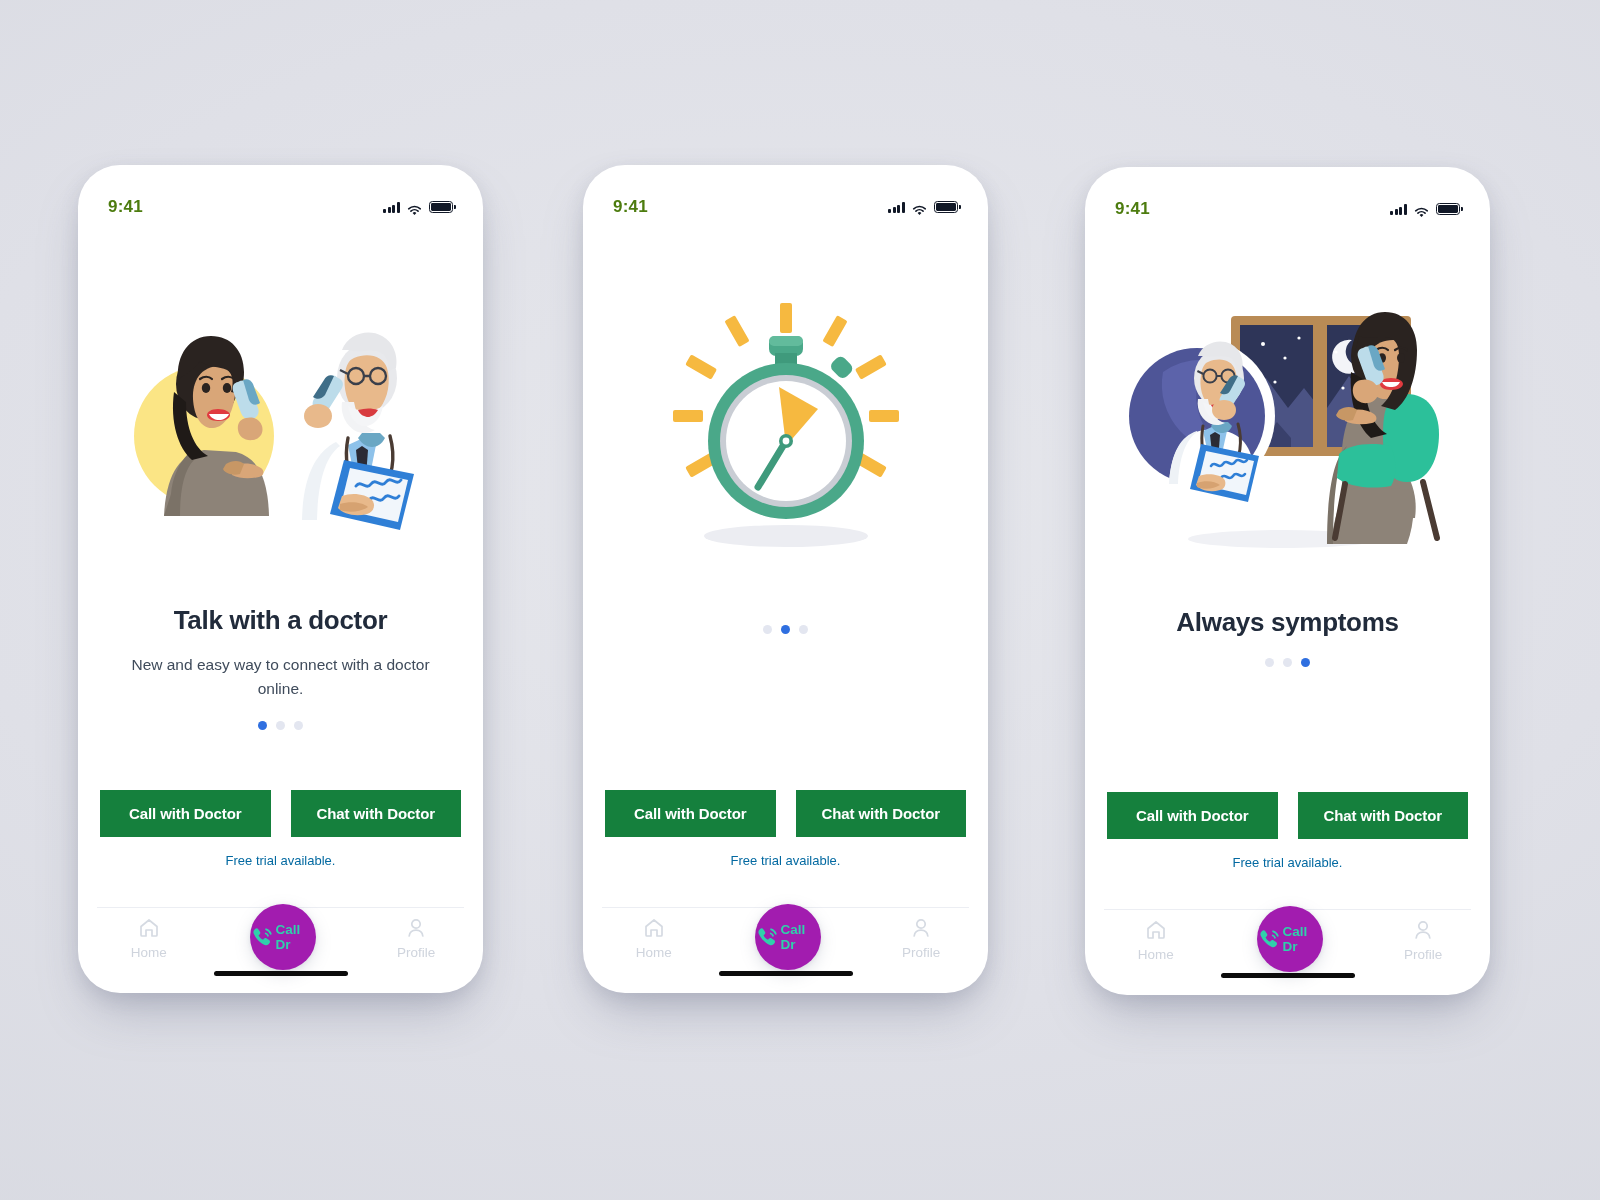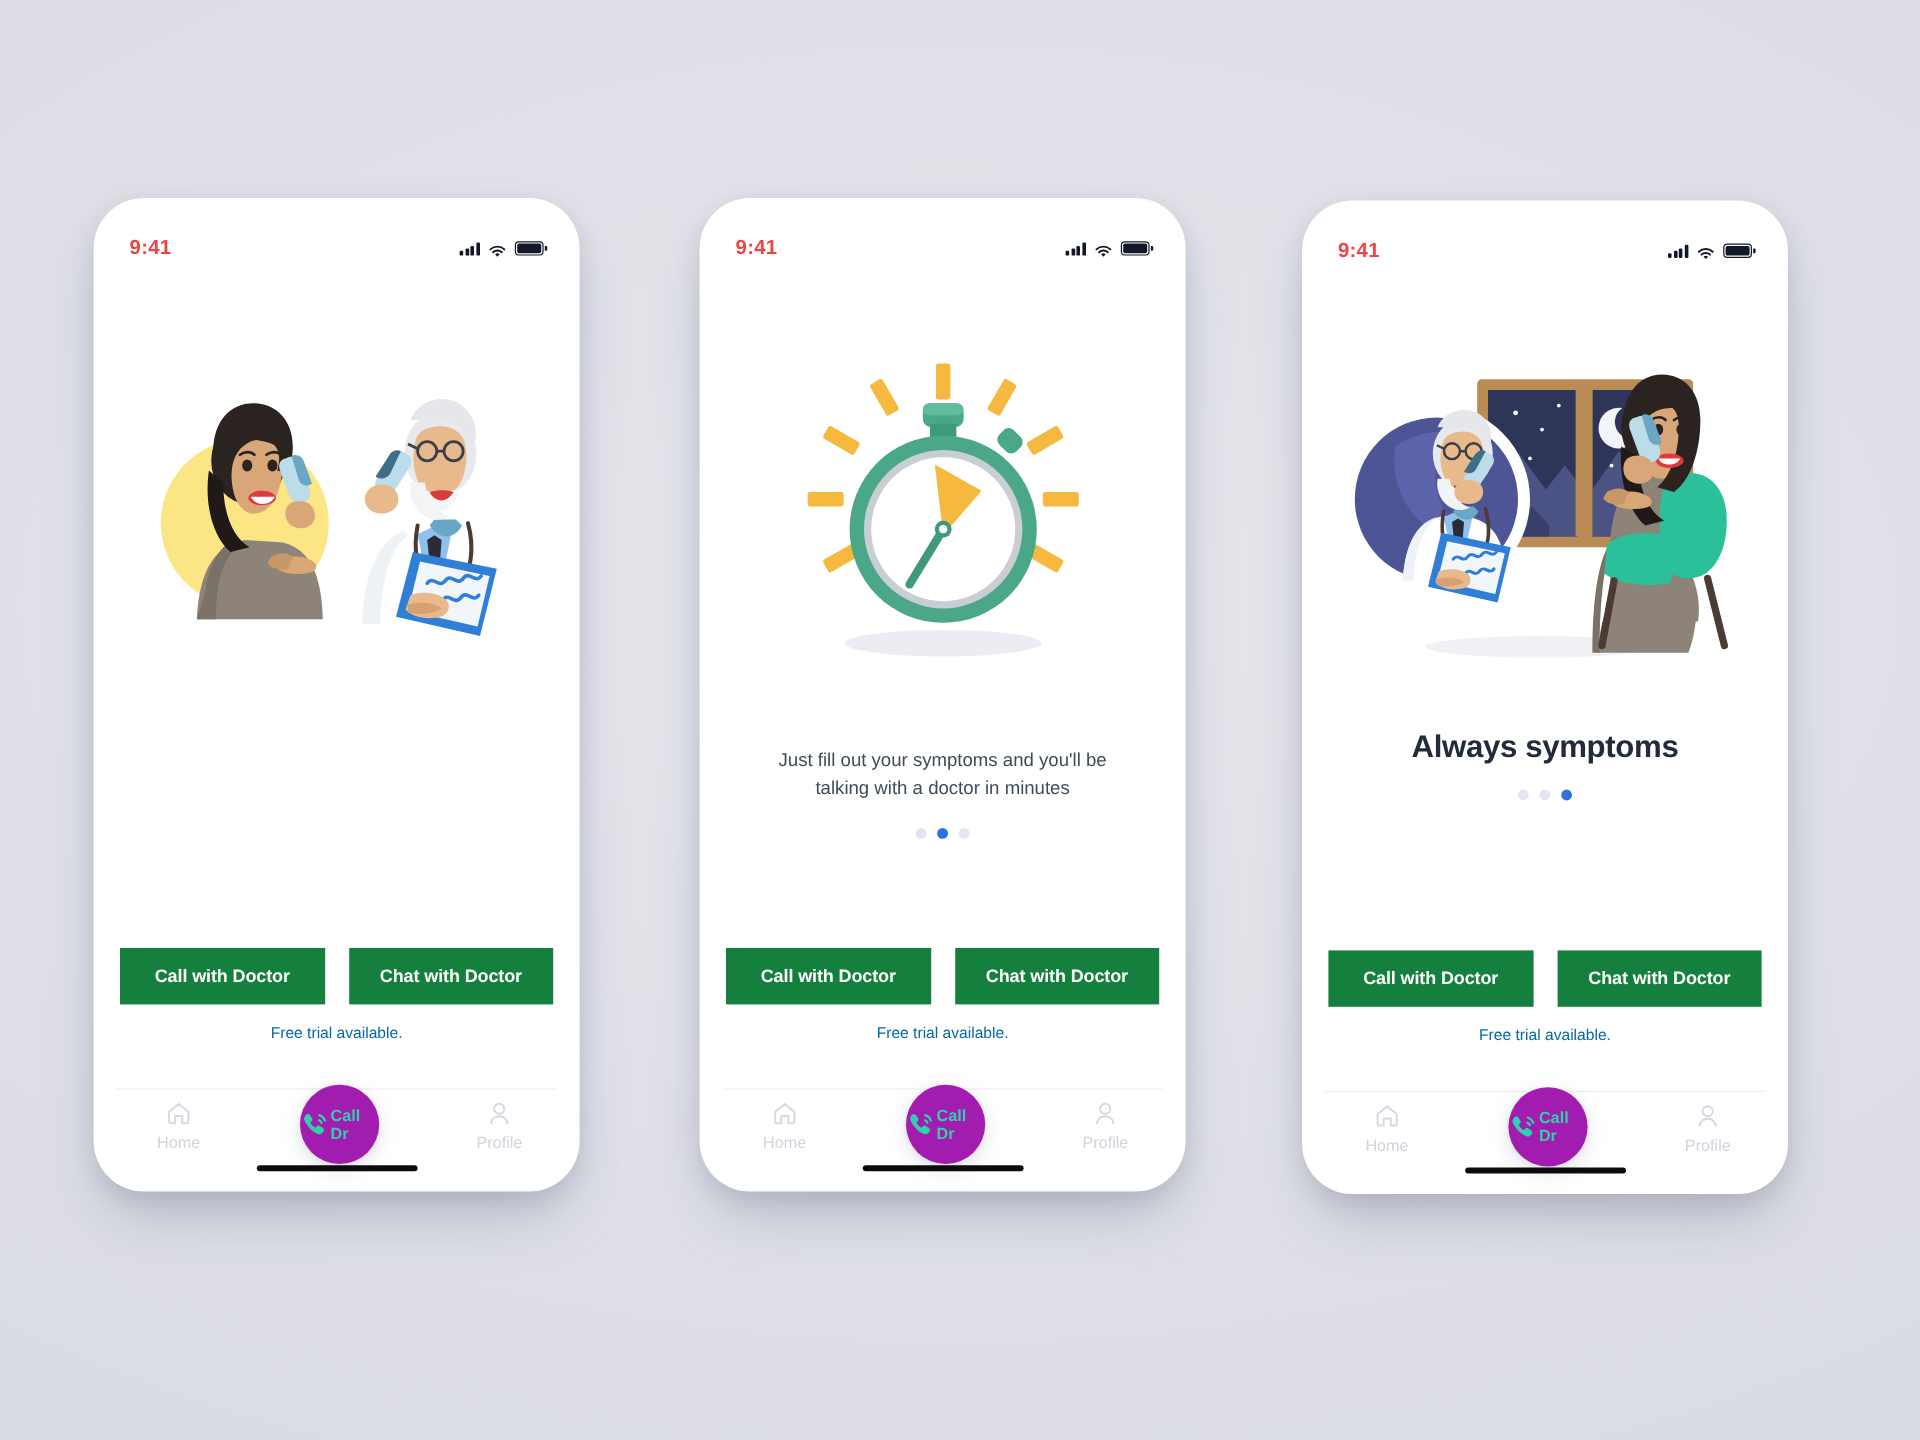--- a/index.html
+++ b/index.html
@@ -27,21 +27,21 @@
   .phone.p1 { left: 78px;   top: 165px; }
   .phone.p2 { left: 583px;  top: 165px; }
   .phone.p3 { left: 1085px; top: 167px; }
 
   
   .statusbar {
     position: absolute; top: 30px; left: 0; right: 0; height: 24px;
     display: flex; align-items: center; justify-content: space-between;
     padding: 0 30px;
   }
-  .clock { font-size: 17px; font-weight: bold; color: #ef4444; letter-spacing: .2px; }
+  .clock { font-size: 17px; font-weight: bold; color: #4d7c0f; letter-spacing: .2px; }
   .sysicons { display: flex; align-items: flex-end; gap: 7px; }
 
   .bars { display: flex; align-items: flex-end; gap: 1.6px; height: 11px; }
   .bars i { width: 3px; background: #111827; border-radius: 1px; display: block; }
   .bars i:nth-child(1) { height: 4px; }
   .bars i:nth-child(2) { height: 6px; }
   .bars i:nth-child(3) { height: 8.5px; }
   .bars i:nth-child(4) { height: 11px; }
 
   .wifi { width: 15px; height: 11px; position: relative; }
@@ -189,20 +189,29 @@
 
         <path d="M218 154l70 14-14 56-70-16z" fill="#2f7fd6"></path>
         <path d="M224 162l58 12-10 42-58-13z" fill="#f1f6fb"></path>
         <path d="M230 180c5-7 10 5 15-2s10 5 15-2 10 5 15-2" stroke="#2f7fd6" stroke-width="3" fill="none" stroke-linecap="round"></path>
         <path d="M228 196c5-7 10 5 15-2s10 5 15-2 10 5 15-2" stroke="#2f7fd6" stroke-width="3" fill="none" stroke-linecap="round"></path>
         <path d="M216 190c10-4 24-2 30 4 4 5 2 12-5 14-12 3-24 0-29-6z" fill="#e8b98b"></path>
         <path d="M214 198c10-3 22-2 28 3-7 5-19 6-28 3z" fill="#d6a271"></path>
       </svg>
     </div>
 
+    <div class="copy">
+      <div class="title">Talk with a doctor</div>
+      <div class="subtitle">New and easy way to connect with a doctor online.</div>
+      <div class="dots">
+        <b class="on"></b>
+        <b></b>
+        <b></b>
+      </div>
+    </div>
 
     <div class="cta">
       <div class="btnrow">
         <button class="btn">Call with Doctor</button>
         <button class="btn">Chat with Doctor</button>
       </div>
       <div class="freetrial">Free trial available.</div>
     </div>
 
     <div class="navwrap">
@@ -283,21 +292,20 @@
         <circle cx="150" cy="150" r="66" fill="#c9cdd4"></circle>
         <circle cx="150" cy="150" r="60" fill="#ffffff"></circle>
         <path d="M150 155 L143 96 L182 118 Z" fill="#f6b940"></path>
         <path d="M150 150 L122 196" stroke="#3f9a7c" stroke-width="7" stroke-linecap="round" fill="none"></path>
         <circle cx="150" cy="150" r="7" fill="#3f9a7c"></circle>
         <circle cx="150" cy="150" r="3.4" fill="#ffffff"></circle>
       </svg>
     </div>
 
     <div class="copy">
-      <div class="subtitle">Just fill out your symptoms and you'll be talking with a doctor in minutes</div>
       <div class="dots">
         <b></b>
         <b class="on"></b>
         <b></b>
       </div>
     </div>
 
     <div class="cta">
       <div class="btnrow">
         <button class="btn">Call with Doctor</button>

